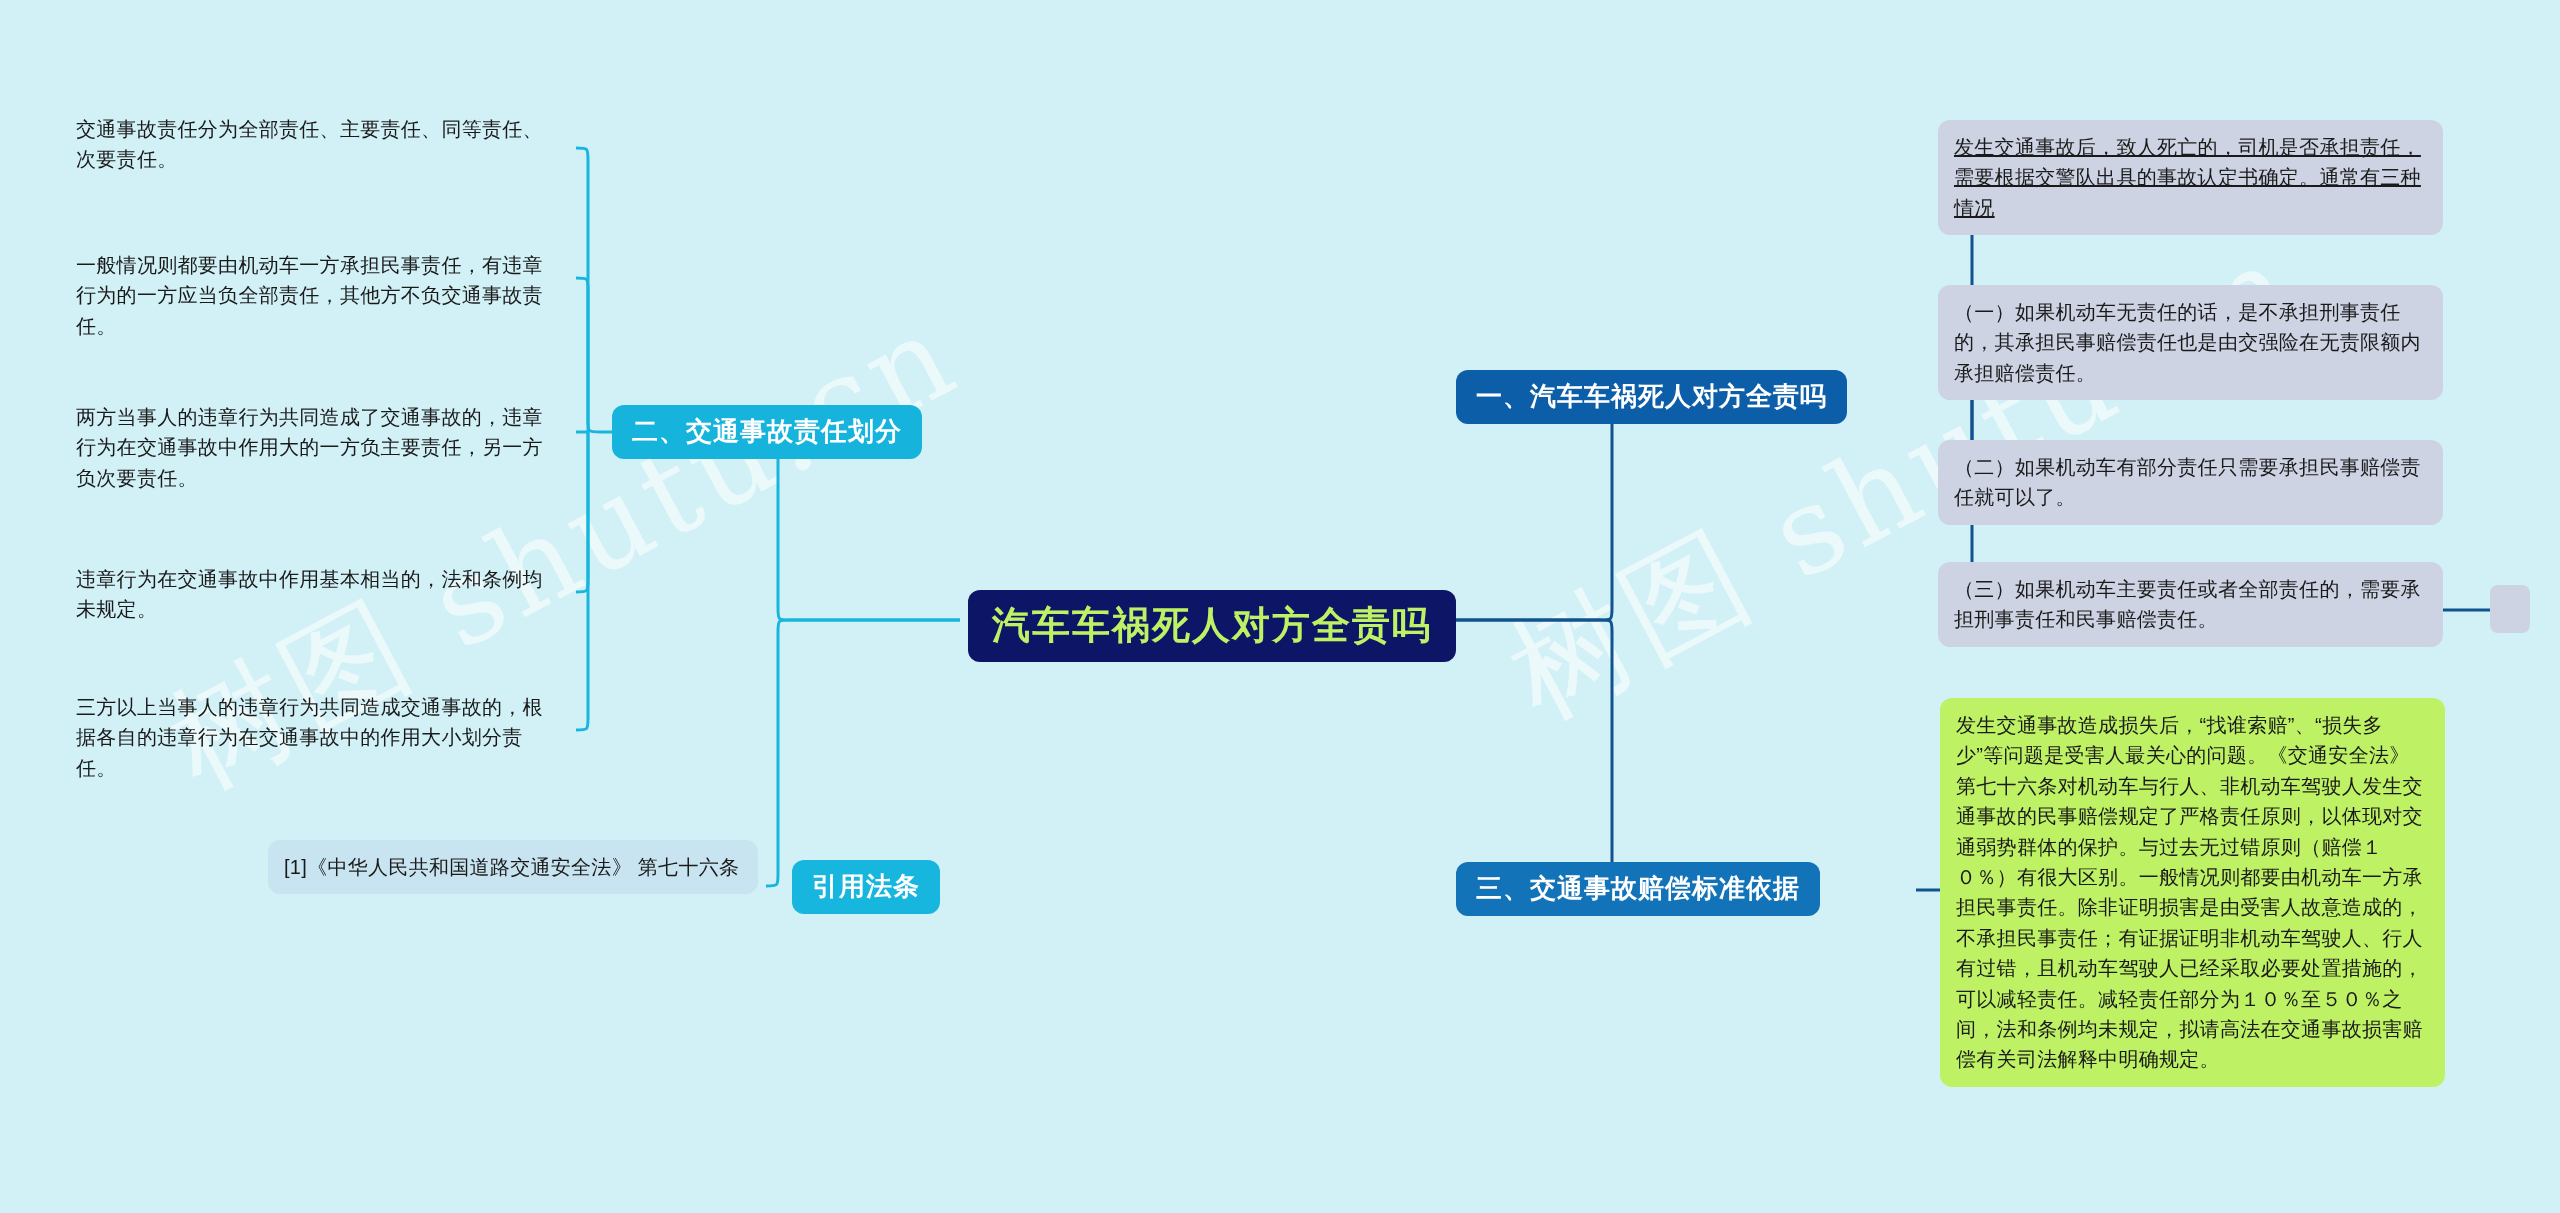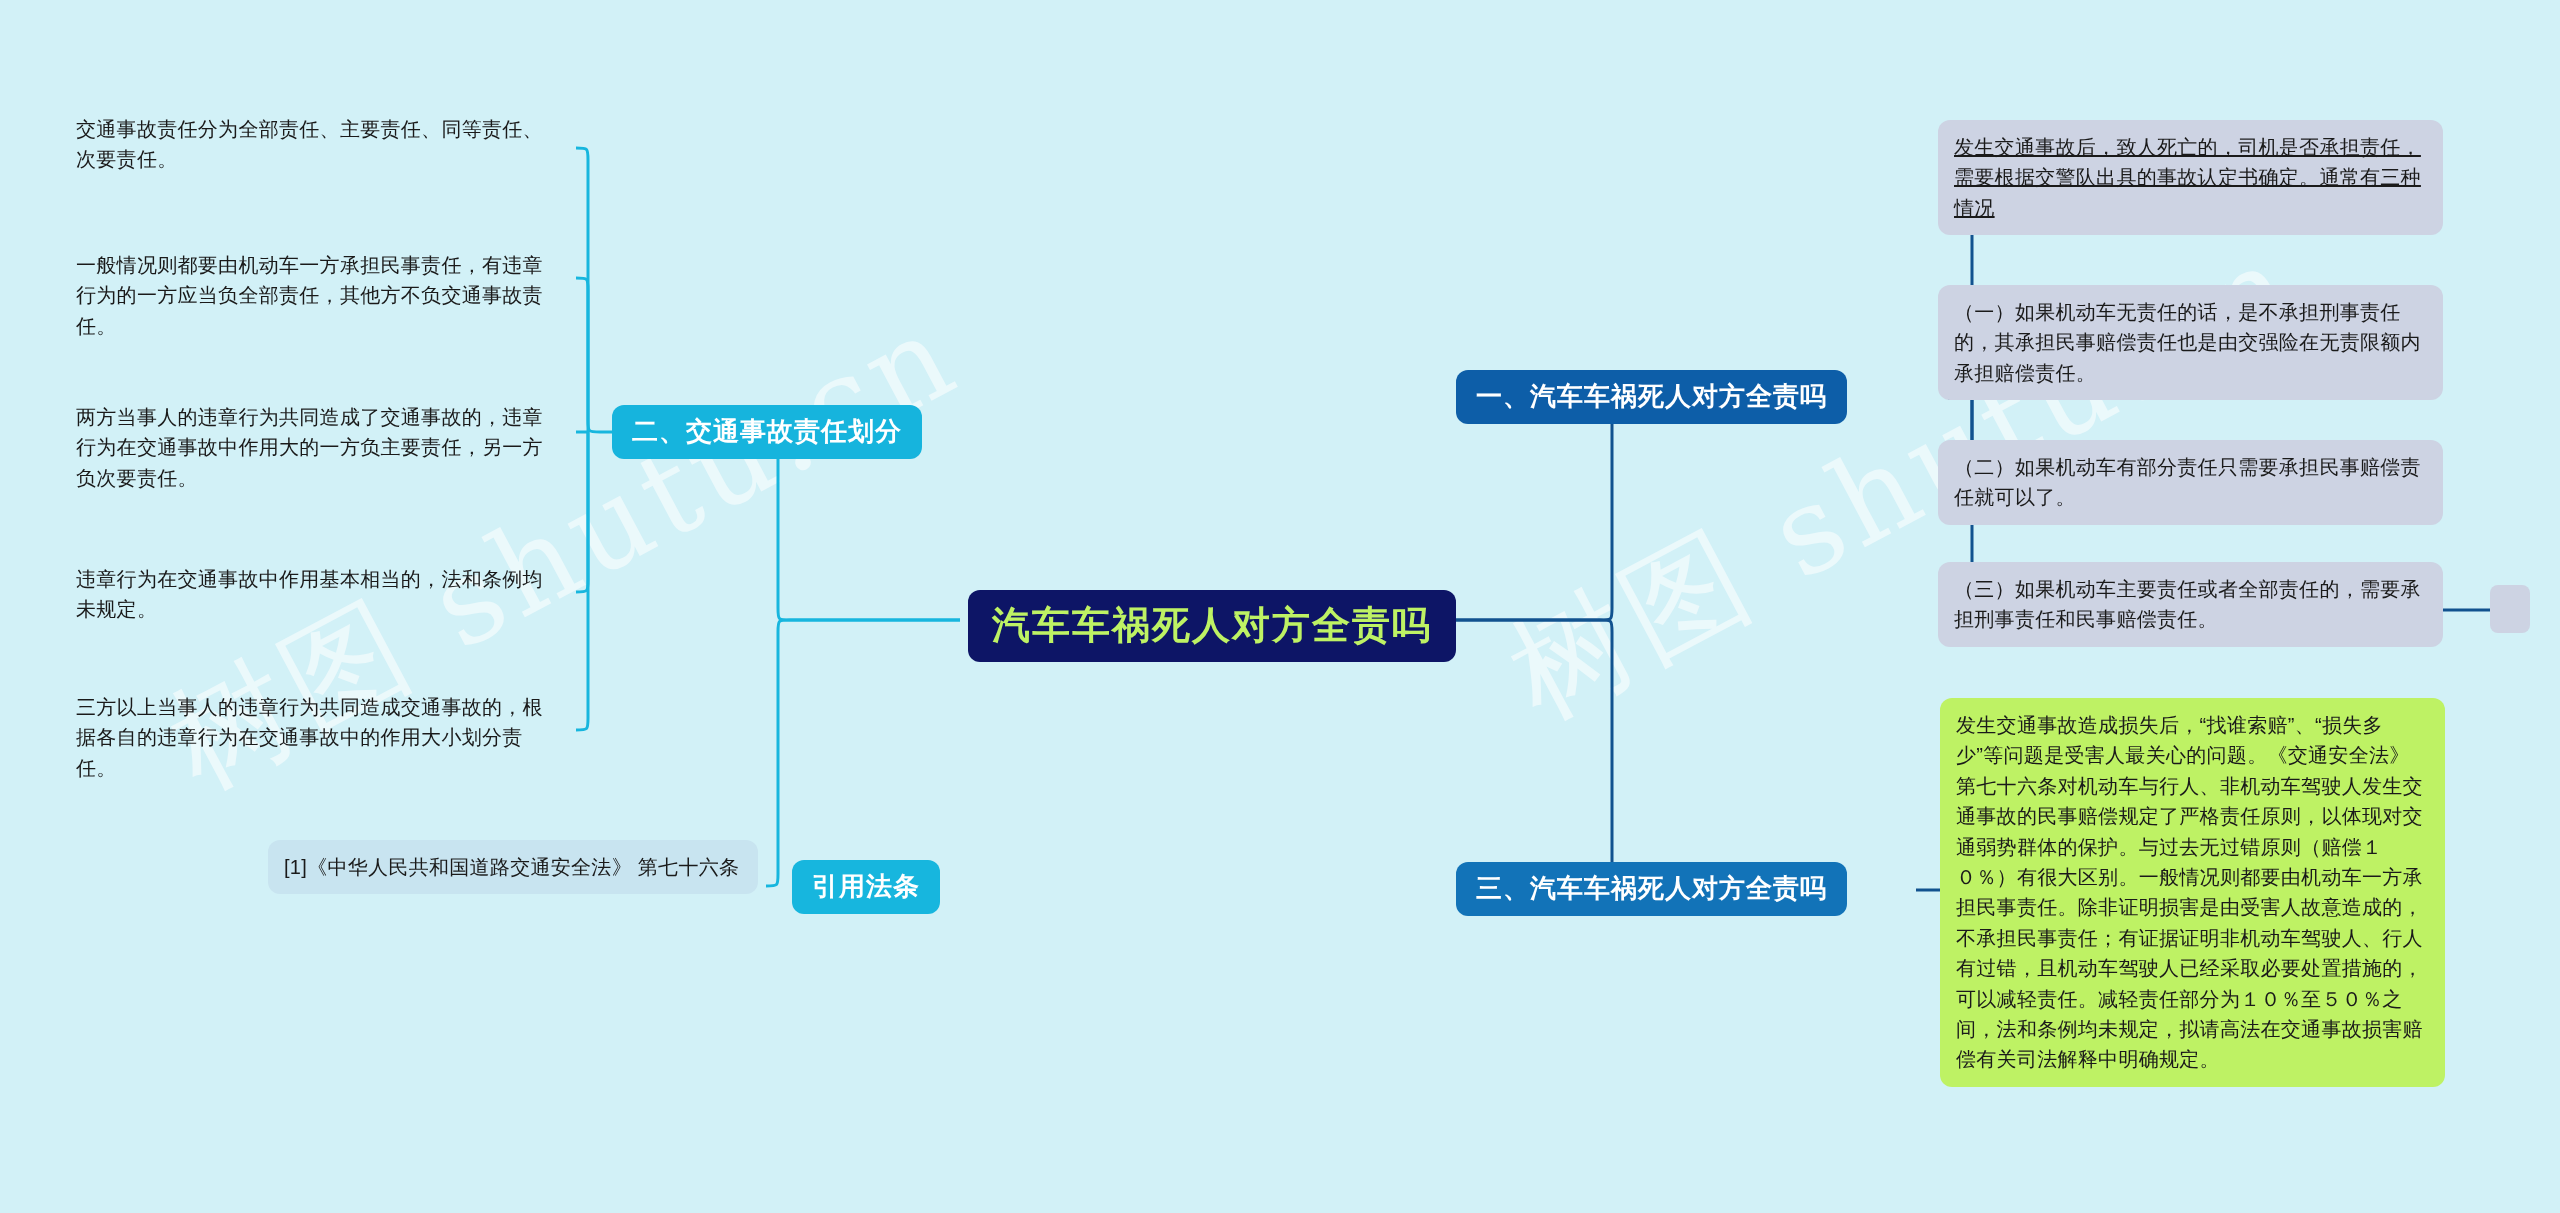--- a/index.html
+++ b/index.html
@@ -137,21 +137,21 @@
   <div class="node leaf-box leaf-lightblue" style="left:268px; top:840px; width:490px;">[1]《中华人民共和国道路交通安全法》 第七十六条</div>
 
   <div class="node branch-node branch-cyan" style="left:612px; top:405px;">二、交通事故责任划分</div>
 
   <div class="node branch-node branch-cyan2" style="left:792px; top:860px;">引用法条</div>
 
   <div class="node root-node" style="left:968px; top:590px;">汽车车祸死人对方全责吗</div>
 
   <div class="node branch-node branch-blue" style="left:1456px; top:370px;">一、汽车车祸死人对方全责吗</div>
 
-  <div class="node branch-node branch-blue2" style="left:1456px; top:862px;">三、汽车车祸死人对方全责吗</div>
+  <div class="node branch-node branch-blue2" style="left:1456px; top:862px;">三、交通事故赔偿标准依据</div>
 
   <div class="node leaf-box leaf-grey" style="left:1938px; top:120px; width:505px;text-decoration:underline;">发生交通事故后，致人死亡的，司机是否承担责任，需要根据交警队出具的事故认定书确定。通常有三种情况</div>
 
   <div class="node leaf-box leaf-grey" style="left:1938px; top:285px; width:505px;">（一）如果机动车无责任的话，是不承担刑事责任的，其承担民事赔偿责任也是由交强险在无责限额内承担赔偿责任。</div>
 
   <div class="node leaf-box leaf-grey" style="left:1938px; top:440px; width:505px;">（二）如果机动车有部分责任只需要承担民事赔偿责任就可以了。</div>
 
   <div class="node leaf-box leaf-grey" style="left:1938px; top:562px; width:505px;">（三）如果机动车主要责任或者全部责任的，需要承担刑事责任和民事赔偿责任。</div>
 
   <div class="stub" style="left:2490px; top:585px; width:40px; height:48px;"></div>

